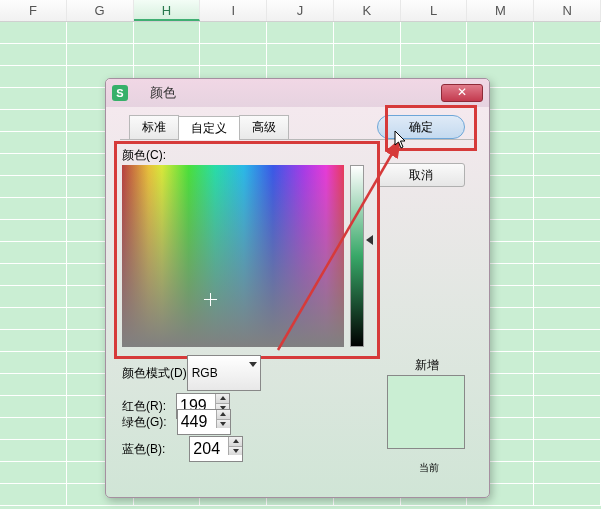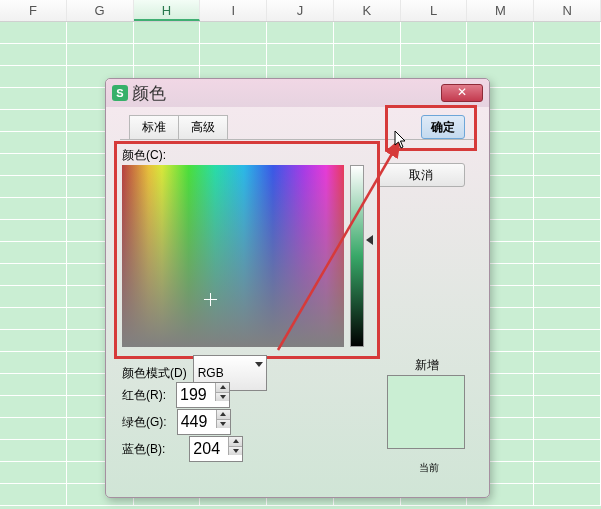--- a/index.html
+++ b/index.html
@@ -11,30 +11,30 @@
 .col-head { width: 72px; text-align: center; font-size: 13px; color: #555; line-height: 22px; border-right: 1px solid #e8e8e8; background: linear-gradient(#fdfdfd,#f1f1f1); }
 .col-head.sel { background: linear-gradient(#f3fdf6,#d8f0df); border-bottom: 2px solid #3fae72; color:#2a7a4f; }
 .cells { position: absolute; top: 22px; left: 0; width: 601px; height: 487px; background: #caeed3; }
 .cells .row { height: 22px; border-bottom: 1px solid #fff; display: flex; }
 .cells .cell { width: 72px; height: 22px; border-right: 1px solid #fff; }
 
 
 .dlg { position: absolute; left: 105px; top: 78px; width: 385px; height: 420px; background: linear-gradient(#f7e9f0,#d0e5d6); border: 1px solid #a58fa0; border-radius: 5px; box-shadow: 2px 3px 8px rgba(0,0,0,.25); }
 .titlebar { height: 28px; display: flex; align-items: center; padding: 0 6px; background: linear-gradient(#f1d7e5,#e6d3e0); border-radius: 5px 5px 0 0; }
 .app-icon { width: 16px; height: 16px; background: #37b06a; border-radius: 3px; display: flex; align-items: center; justify-content: center; color: #fff; font-size: 11px; font-weight: bold; }
-.title { margin-left: 4px; font-size: 17px; color: #333; }
+.title { margin-left: 22px; font-size: 13px; color: #333; }
 .close-btn { margin-left: auto; width: 42px; height: 18px; background: linear-gradient(#e07a8a,#c33a4e); border: 1px solid #8e2a38; border-radius: 3px; color: #fff; font-size: 12px; line-height: 14px; text-align: center; cursor: pointer; }
 
 .dlg-body { padding: 8px 14px; position: relative; height: 390px; }
 
 .tabs { display: flex; gap: 0; border-bottom: 1px solid #b8b8b8; height: 25px; padding-left: 9px; }
 .tab { padding: 3px 12px; font-size: 12px; border: 1px solid #b8b8b8; border-bottom: none; background: linear-gradient(#fafafa,#e9e9e9); margin-right: -1px; cursor: pointer; }
 .tab.active { background: #fff; position: relative; top: 1px; }
 
-.ok-btn { position: absolute; right: 24px; top: 8px; width: 44px; height: 24px; font-size: 12px; background: linear-gradient(#dfeaf7,#c4daef); border: 1px solid #6da6d8; border-radius: 3px; cursor: pointer; font-weight: bold; }
+.ok-btn { position: absolute; right: 24px; top: 8px; width: 88px; height: 24px; font-size: 12px; background: linear-gradient(#dfeaf7,#c4daef); border: 1px solid #6da6d8; border-radius: 12px; cursor: pointer; }
 .ok-highlight { position: absolute; right: 12px; top: -2px; width: 92px; height: 46px; border: 3px solid #d63a3a; pointer-events: none; }
 .cancel-btn { position: absolute; right: 24px; top: 56px; width: 88px; height: 24px; font-size: 12px; background: linear-gradient(#fafafa,#e6e6e6); border: 1px solid #b0b0b0; border-radius: 3px; cursor: pointer; }
 
 .color-label { position: absolute; left: 16px; top: 40px; font-size: 12px; }
 
 .gradient-area { position: absolute; left: 16px; top: 58px; width: 222px; height: 182px; cursor: crosshair;
   background:
     linear-gradient(to bottom, rgba(128,128,128,0) 0%, rgba(128,128,128,1) 100%),
     linear-gradient(to right,
       #b83f3f 0%, #e8c03a 12%, #d8e83a 18%, #4ae03a 30%, #28dca8 42%,
@@ -43,26 +43,26 @@
 .crosshair { position: absolute; left: 82px; top: 128px; width: 13px; height: 13px; pointer-events: none; }
 .crosshair::before, .crosshair::after { content:""; position:absolute; background:#fff; }
 .crosshair::before { left:0; top:6px; width:13px; height:1px; }
 .crosshair::after { left:6px; top:0; width:1px; height:13px; }
 
 .lum-strip { position: absolute; left: 244px; top: 58px; width: 14px; height: 182px; background: linear-gradient(#fff 0%, #38a868 50%, #000 100%); border:1px solid #999; }
 .lum-arrow { position: absolute; left: 260px; top: 128px; width: 0; height: 0; border-top: 5px solid transparent; border-bottom: 5px solid transparent; border-right: 7px solid #333; }
 
 .picker-highlight { position: absolute; left: 8px; top: 34px; width: 266px; height: 218px; border: 3px solid #d63a3a; pointer-events: none; }
 
-.mode-row { position: absolute; left: 16px; top: 248px; display: flex; align-items: center; gap: 6px; font-size: 12px; }
+.mode-row { position: absolute; left: 16px; top: 248px; display: flex; align-items: center; gap: 0; font-size: 12px; }
 .combo { width: 74px; height: 36px; border: 1px solid #888; background: linear-gradient(#fff,#e8e8e8); display: flex; align-items: center; padding: 0 4px; font-size: 12px; position: relative; cursor: pointer; }
 .combo::after { content:""; position:absolute; right:3px; top:6px; width:0; height:0; border-left:4px solid transparent; border-right:4px solid transparent; border-top:5px solid #333; }
 
 .rgb-row { position: absolute; left: 16px; display: flex; align-items: center; gap: 10px; font-size: 12px; }
-.rgb-row.r { top: 275px; justify-content: space-between; } .rgb-row.g { top: 302px; } .rgb-row.b { top: 329px; gap: 24px; }
+.rgb-row.r { top: 286px; justify-content: space-between; } .rgb-row.g { top: 302px; } .rgb-row.b { top: 329px; gap: 24px; }
 .spin { width: 54px; height: 20px; border: 1px solid #888; background:#fff; display:flex; align-items:center; padding:12px 3px; font-size:16px; position:relative; }
 .spin-btns { position:absolute; right:0; top:0; width:14px; height:18px; display:flex; flex-direction:column; }
 .spin-btns span { flex:1; background:linear-gradient(#f0f0f0,#d8d8d8); border-left:1px solid #aaa; display:flex; align-items:center; justify-content:center; cursor:pointer; }
 .spin-btns span:first-child { border-bottom:1px solid #aaa; }
 .tri-up { width:0;height:0;border-left:3px solid transparent;border-right:3px solid transparent;border-bottom:4px solid #333; }
 .tri-dn { width:0;height:0;border-left:3px solid transparent;border-right:3px solid transparent;border-top:4px solid #333; }
 
 .preview-label-new { position: absolute; right: 50px; top: 250px; font-size: 12px; }
 .preview-box { position: absolute; right: 24px; top: 268px; width: 78px; height: 74px; border: 1px solid #888; background: #caeed3; }
 .preview-label-cur { position: absolute; right: 50px; top: 354px; font-size: 10px; }
@@ -336,20 +336,21 @@
 
 <div class="dlg">
   <div class="titlebar">
     <div class="app-icon">S</div>
     <div class="title">颜色</div>
     <div class="close-btn">✕</div>
   </div>
   <div class="dlg-body">
     <div class="tabs">
       <div class="tab">标准</div>
+      <div class="tab active">自定义</div>
       <div class="tab">高级</div>
     </div>
 
     <button class="ok-btn">确定</button>
     <div class="ok-highlight"></div>
     <button class="cancel-btn">取消</button>
 
     <div class="color-label">颜色(C):</div>
 
     <div class="gradient-area">

